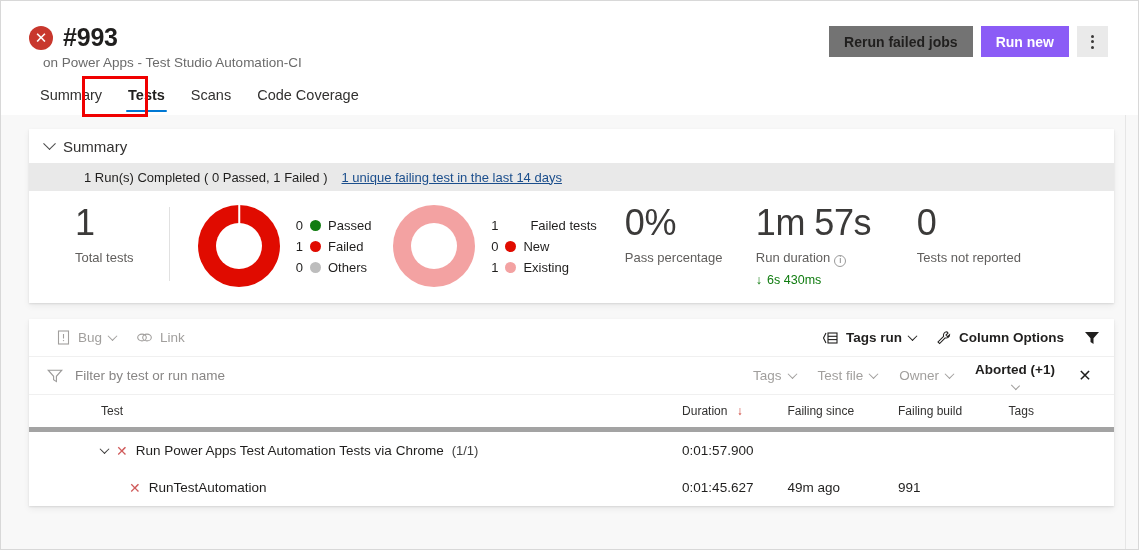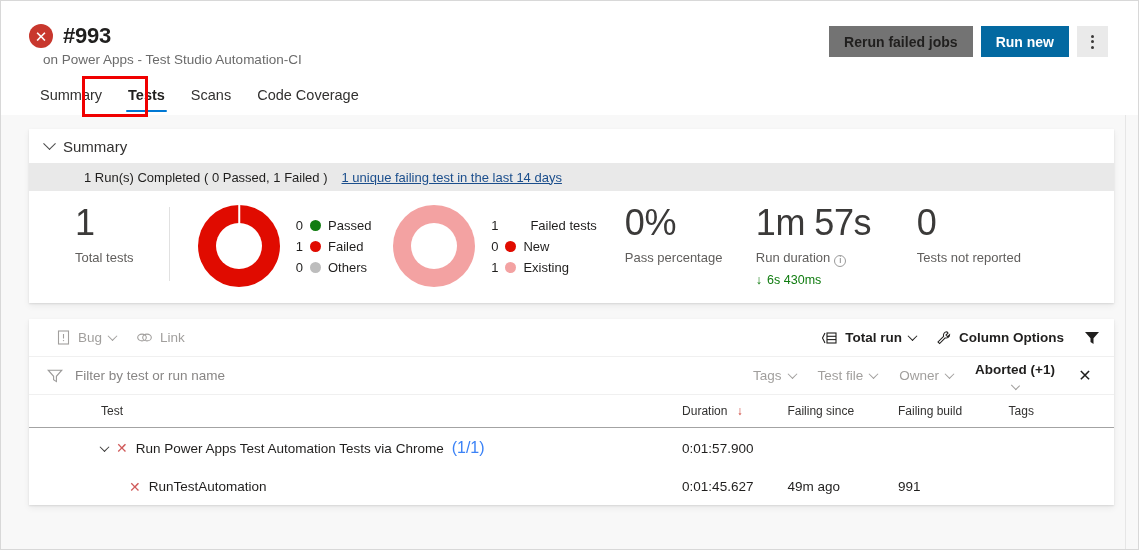--- a/index.html
+++ b/index.html
@@ -25,21 +25,21 @@
   }
   .hdr-left { position: absolute; left: 28px; top: 22px; }
   .title-row { display: flex; align-items: center; gap: 10px; }
   .fail-badge {
     width: 24px; height: 24px; border-radius: 50%;
     background: #c8372d; color: #fff;
     display: flex; align-items: center; justify-content: center;
     font-size: 15px; line-height: 1; font-weight: 400;
   }
   .build-num {
-    font-size: 22px; color: #201f1e; font-weight: 600; letter-spacing: -0.2px;
+    font-size: 25px; color: #201f1e; font-weight: 600; letter-spacing: -0.2px;
   }
   .subtitle {
     margin-left: 14px; margin-top: 3px;
     font-size: 13.5px; color: #6b6b6b;
   }
 
   .tabs {
     position: absolute; left: 26px; top: 82px;
     display: flex; align-items: flex-end; gap: 0px;
   }
@@ -198,21 +198,21 @@
   .clear-x {
     width: 30px; height: 28px; display: flex; align-items: center; justify-content: center;
     cursor: pointer; color: #201f1e; font-size: 16px; margin-left: 4px;
   }
 
   
   table.grid { width: 100%; border-collapse: collapse; table-layout: fixed; }
   table.grid th {
     font-size: 12px; color: #323130; font-weight: 400;
     text-align: left; padding: 9px 0 9px 0; height: 30px;
-    border-bottom: 1px solid #a3a3a3;
+    border-bottom: 5px solid #a3a3a3;
   }
   table.grid td {
     font-size: 13.5px; color: #201f1e; padding: 11px 0;
     vertical-align: middle;
   }
   .col-test { width: 620px; padding-left: 72px !important; }
   .col-dur  { width: 100px; }
   .col-since{ width: 105px; }
   .col-build{ width: 105px; }
   .col-tags { width: 100px; }
@@ -220,21 +220,21 @@
 
   .sort-arrow { color: #c8372d; font-size: 12px; padding-left: 6px; }
 
   .row-group .namecell { display: flex; align-items: center; gap: 8px; }
   .grp-chev {
     display: inline-block; width: 7px; height: 7px;
     border-right: 1.4px solid #3b3a39; border-bottom: 1.4px solid #3b3a39;
     transform: rotate(45deg) translate(-1px,-1px); cursor: pointer;
   }
   .x-mark { color: #d05b5b; font-size: 14px; line-height: 1; }
-  .count { color: #3b82f6; font-size: 16px; }
+  .count { color: #404040; font-size: 13px; }
   .child-name { display: flex; align-items: center; gap: 8px; padding-left: 28px; }
 
   
   .annot {
     position: absolute; left: 81px; top: 75px; width: 66px; height: 41px;
     border: 3px solid #f00000; z-index: 50; pointer-events: none;
   }
   .scroll-rail {
     position: absolute; right: 0; top: 114px; bottom: 0; width: 13px;
     background: #f8f8f8; border-left: 1px solid #e6e6e6;
@@ -264,21 +264,21 @@
       <div class="tab">
         <span>Scans</span>
       </div>
       <div class="tab">
         <span>Code Coverage</span>
       </div>
     </div>
 
     <div class="hdr-actions">
       <button class="btn btn-secondary">Rerun failed jobs</button>
-      <button class="btn btn-primary" style="background: #0369a1;">Run new</button>
+      <button class="btn btn-primary" style="background: #8b5cf6;">Run new</button>
       <div class="btn-kebab">
           <i></i>
           <i></i>
           <i></i>
         </div>
     </div>
   </div>
 
   <div class="annot"></div>
 
@@ -394,21 +394,21 @@
 
         <div class="tb-spacer"></div>
 
         <div class="tb-item enabled">
           <svg width="17" height="14" viewBox="0 0 17 14">
             <path d="M4 2 L1.5 7 L4 12" fill="none" stroke="#201f1e" stroke-width="1.1"></path>
             <rect x="6" y="2" width="9" height="10" fill="none" stroke="#201f1e" stroke-width="1.1"></rect>
             <line x1="6" y1="5.3" x2="15" y2="5.3" stroke="#201f1e" stroke-width="1.1"></line>
             <line x1="6" y1="8.6" x2="15" y2="8.6" stroke="#201f1e" stroke-width="1.1"></line>
           </svg>
-          <span class="tb-lbl">Total run</span>
+          <span class="tb-lbl">Tags run</span>
           <span class="caret"></span>
         </div>
         <div class="tb-item enabled">
           <svg width="16" height="16" viewBox="0 0 16 16">
             <path d="M10.8 1.8a3.4 3.4 0 0 0-3.2 4.5L2 11.9l1.6 1.6 5.6-5.6a3.4 3.4 0 0 0 4.4-3.2l-2 2-1.6-1.6 2-2a3.4 3.4 0 0 0-1.2-1.3z" fill="none" stroke="#201f1e" stroke-width="1.05"></path>
           </svg>
           <span class="tb-lbl">Column Options</span>
         </div>
         <div class="tb-item enabled" style="padding-right:4px">
           <svg width="16" height="14" viewBox="0 0 16 14">

